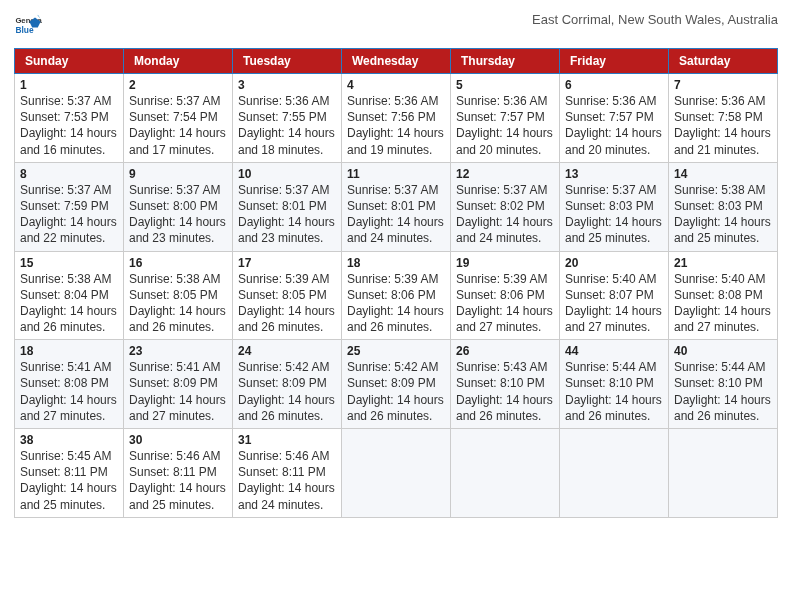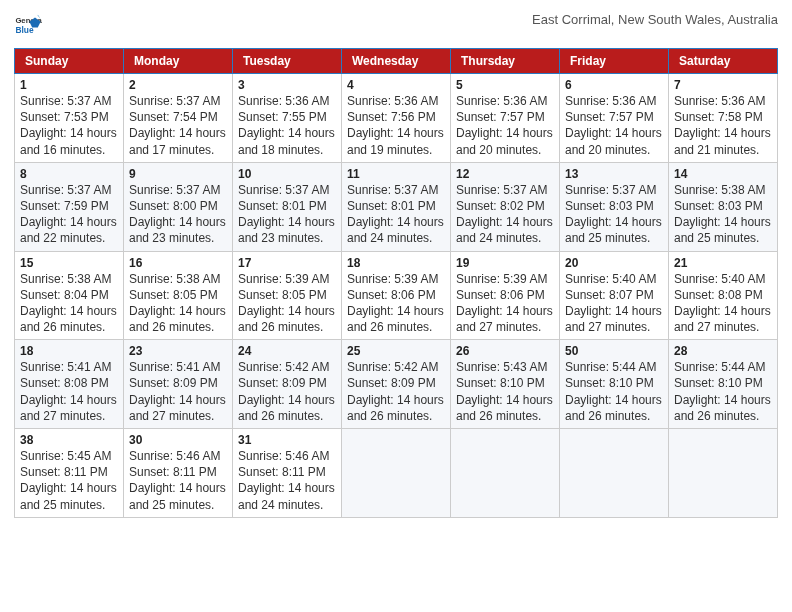--- a/index.html
+++ b/index.html
@@ -221,25 +221,25 @@
           </td>
           <td>
             <span class="day-num">25</span>
             <div class="day-info">Sunrise: 5:42 AM<br>Sunset: 8:09 PM<br>Daylight: 14 hours<br>and 26 minutes.</div>
           </td>
           <td>
             <span class="day-num">26</span>
             <div class="day-info">Sunrise: 5:43 AM<br>Sunset: 8:10 PM<br>Daylight: 14 hours<br>and 26 minutes.</div>
           </td>
           <td>
-            <span class="day-num">50</span>
+            <span class="day-num">44</span>
             <div class="day-info">Sunrise: 5:44 AM<br>Sunset: 8:10 PM<br>Daylight: 14 hours<br>and 26 minutes.</div>
           </td>
           <td>
-            <span class="day-num">28</span>
+            <span class="day-num">40</span>
             <div class="day-info">Sunrise: 5:44 AM<br>Sunset: 8:10 PM<br>Daylight: 14 hours<br>and 26 minutes.</div>
           </td>
         </tr>
         <tr>
           <td>
             <span class="day-num">38</span>
             <div class="day-info">Sunrise: 5:45 AM<br>Sunset: 8:11 PM<br>Daylight: 14 hours<br>and 25 minutes.</div>
           </td>
           <td>
             <span class="day-num">30</span>

